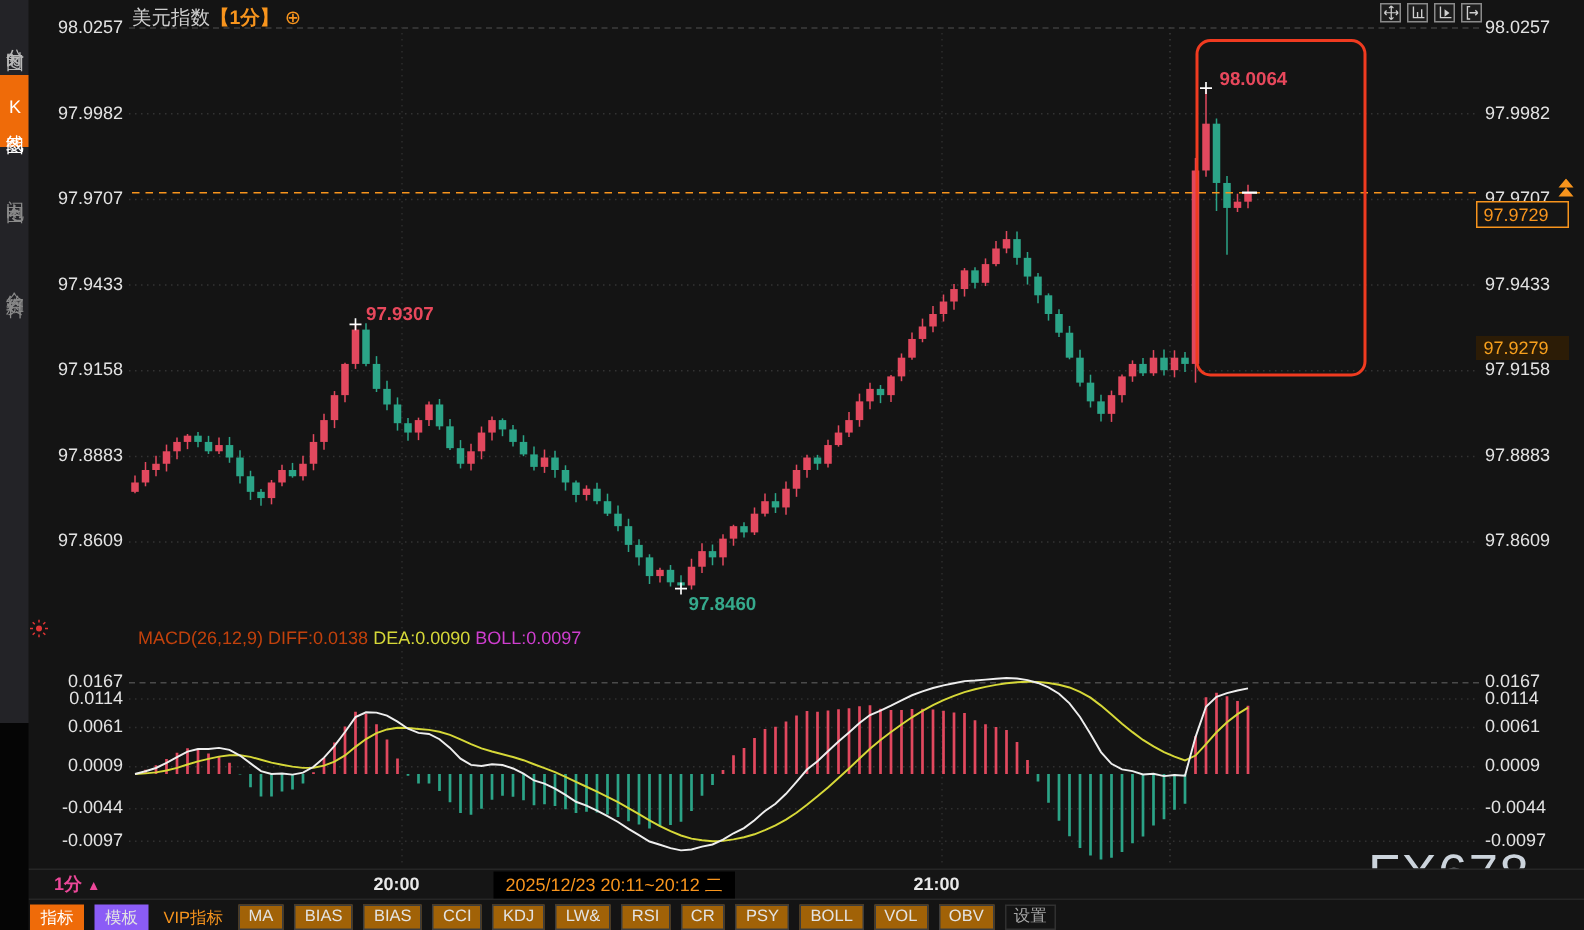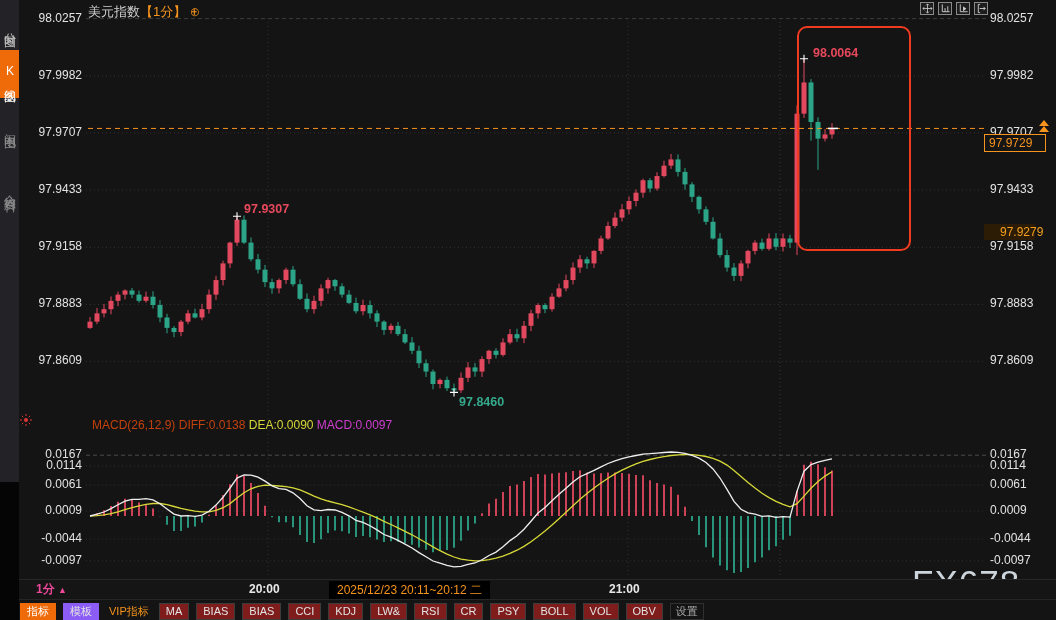--- a/index.html
+++ b/index.html
@@ -9,59 +9,59 @@
   
   #sidebar { position:absolute; left:0; top:0; width:19px; height:482px; background:#232327; z-index:5; }
   #sidebar-below { position:absolute; left:0; top:482px; width:19px; height:138px; background:#050505; z-index:5; }
   .side-item { position:absolute; left:0; width:19px; writing-mode:vertical-lr; text-orientation:upright;
     font-size:12px; line-height:19px; letter-spacing:2px; text-align:center; color:#b9b9b9; cursor:pointer; }
   .side-item.active { background:#ef6b09; color:#fff; }
   .side-item.dim { color:#8a8a8a; }
   
   #title { position:absolute; left:88px; top:3px; font-size:13px; z-index:6; }
   #title .sym { color:#cfcfcf; }
-  #title .per { color:#f7941d; }
+  #title .per { color:#f7941d;font-weight:bold; }
   #title .plus { color:#f7941d; font-size:13px; cursor:pointer; }
   
   #topicons { position:absolute; left:920px; top:2px; display:flex; gap:4px; z-index:6; }
   .ticon { width:14px; height:13px; border:1px solid #8a8a8a; background:#1d1d1d; display:flex;
     align-items:center; justify-content:center; cursor:pointer; }
   .ticon svg { display:block; }
   
   .axlbl { position:absolute; font-size:12px; color:#e3e3e3; z-index:4; }
   .axlbl.left { left:24px; width:58px; text-align:right; }
   .axlbl.right { left:990px; width:62px; text-align:left; }
   
   #chart-svg { position:absolute; left:0; top:0; z-index:2; }
   
   #price-box { position:absolute; left:984px; top:134px; width:62px; height:18px; border:1px solid #f7941d;
     color:#f7941d; background:#151515; font-size:12px; line-height:16px; padding-left:4px; z-index:6; }
   #price-arrow { position:absolute; left:1037px; top:119px; z-index:6; }
-  #ref-box { position:absolute; left:984px; top:224px; width:51px; height:16px; background:#2c1c06;
-    color:#f7a01d; font-size:12px; line-height:16px; padding-left:16px; z-index:6; }
+  #ref-box { position:absolute; left:984px; top:224px; width:62px; height:16px; background:#2c1c06;
+    color:#f7a01d; font-size:12px; line-height:16px; padding-left:5px; z-index:6; }
   
   #macd-head { position:absolute; left:92px; top:418px; font-size:12px; z-index:4; white-space:nowrap; }
   #macd-head .w { color:#c2410c; } #macd-head .y { color:#d6d838; } #macd-head .m { color:#cf3ecf; }
   #alarm-icon { position:absolute; left:20px; top:412px; z-index:6; }
   
   #timerow { position:absolute; left:19px; top:579px; width:1037px; height:21px; background:#151515;
     border-top:1px solid #262626; border-bottom:1px solid #262626; z-index:4; }
   .tlabel { position:absolute; top:2px; font-size:12px; color:#e8e8e8; font-weight:bold; }
   #ttip { position:absolute; left:310px; top:1px; height:18px; padding:0 8px; background:#000;
     color:#f7941d; font-size:12px; line-height:18px; }
   #period { position:absolute; left:17px; top:1px; color:#ec4899; font-size:12px; font-weight:bold; }
   #period .arr { font-size:9px; }
   
   #toolbar { position:absolute; left:20px; top:602px; height:18px; display:flex; gap:7px;
     align-items:center; font-size:11px; z-index:5; }
   .tb { color:#e3e3e3; padding:1px 7px; cursor:pointer; white-space:nowrap; }
   .tb.active { background:#ef6b09; color:#fff; }
   .tb.tab { background:#8b5cf6; }
   .tb.vip { color:#f7941d; padding:1px 3px; }
-  .tb.box { border:1px solid #3c3c3c; background:#7f1d1d; padding:0 6px; line-height:15px; }
+  .tb.box { border:1px solid #3c3c3c; background:#a16207; padding:0 6px; line-height:15px; }
   .tb.set { border:1px solid #303030; color:#a8a8a8; padding:0 5px; line-height:15px; }
   #watermark { position:absolute; left:912px; top:563px; font-size:35px; color:#ccd4dc;
     letter-spacing:1px; z-index:3; }
 </style>
 </head>
 <body>
 
 <div id="stage">
 
   <div id="sidebar">
@@ -469,21 +469,21 @@
     <svg width="14" height="13" viewBox="0 0 14 13">
         <path d="M7 0l5 6H2zM7 6l5 6H2z" fill="#f7941d"></path>
       </svg>
   </div>
   <div id="ref-box">97.9279</div>
 
   <div id="macd-head">
     <span class="w">MACD(26,12,9)</span>
     <span class="w">DIFF:0.0138</span>
     <span class="y">DEA:0.0090</span>
-    <span class="m">MACD:0.0097</span>
+    <span class="m">BOLL:0.0097</span>
   </div>
 
   <div id="alarm-icon">
     <svg width="12" height="12" viewBox="0 0 12 12">
       <circle cx="6" cy="6" r="2" fill="#e03535"></circle>
       <g stroke="#e03535" stroke-width="1">
           <path d="M6 0v2M6 10v2M0 6h2M10 6h2M1.8 1.8l1.4 1.4M8.8 8.8l1.4 1.4M1.8 10.2l1.4-1.4M8.8 3.2l1.4-1.4"></path>
         </g>
     </svg>
   </div>

